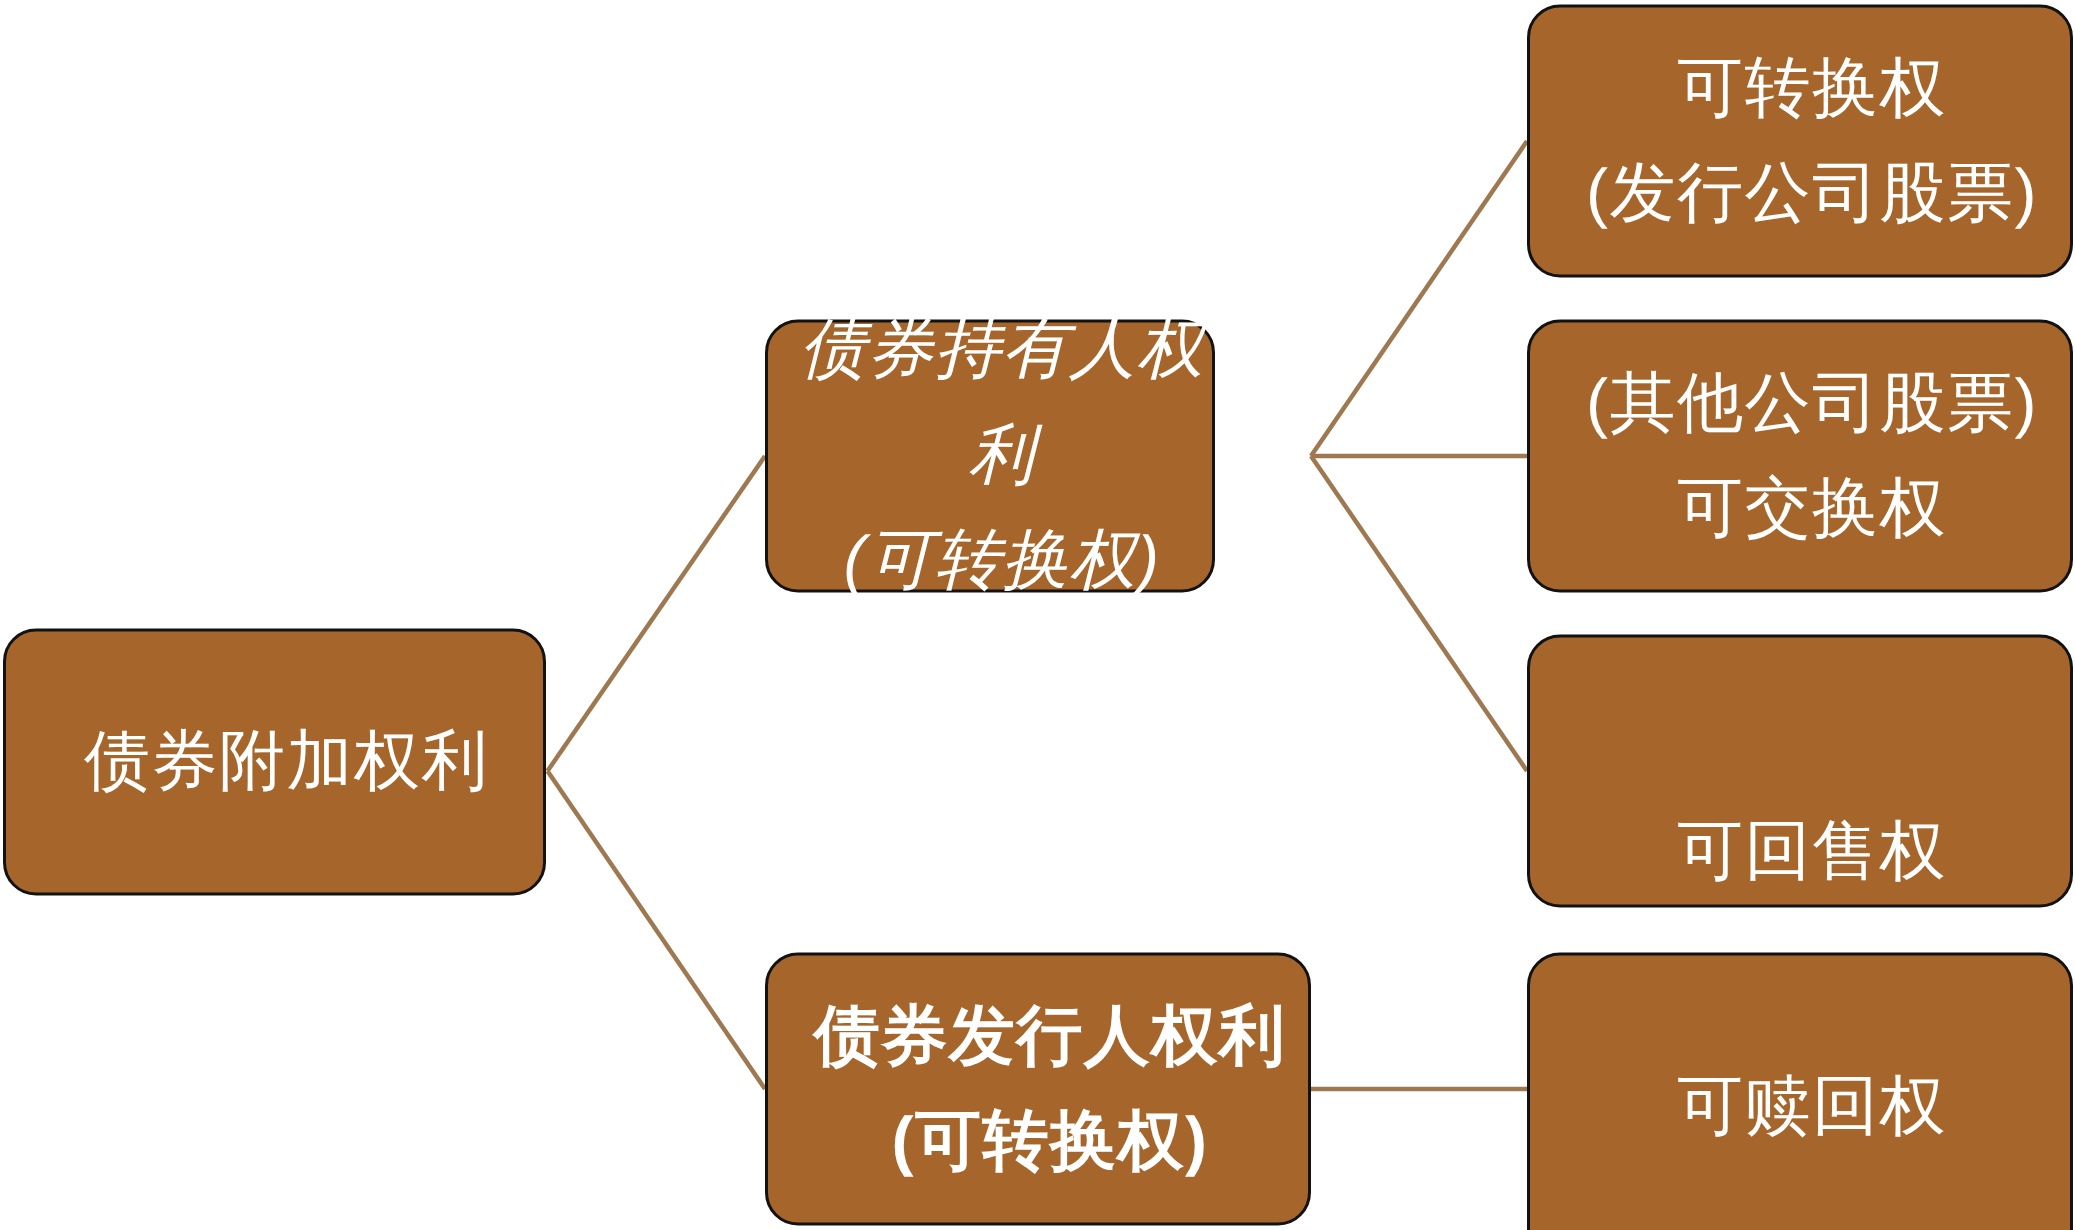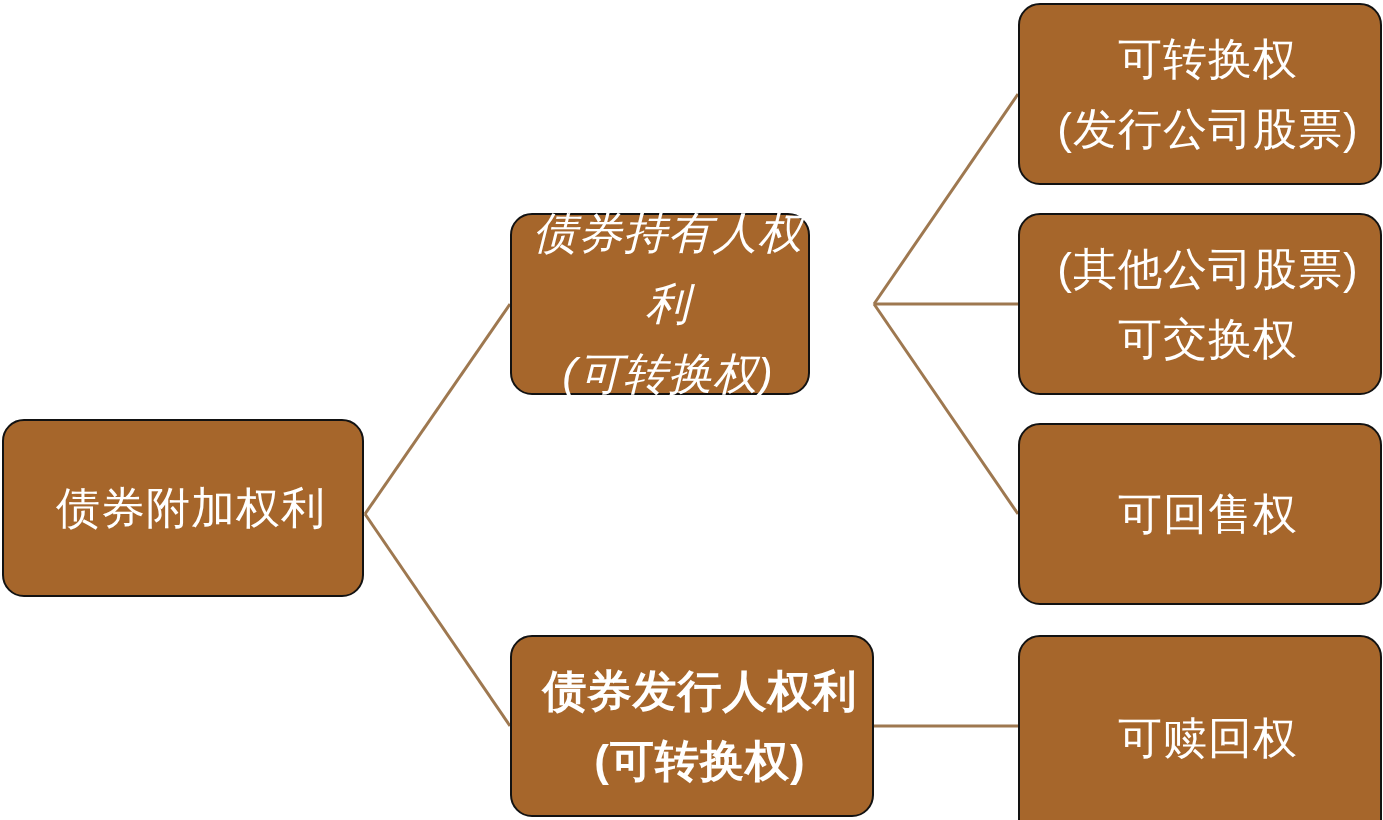--- a/index.html
+++ b/index.html
@@ -39,21 +39,21 @@
     line-height:1.6;
     letter-spacing:1px;
     padding-left:16px;
   }
   
   .node-root   {left:2px;    top:419px; width:362px; height:178px;}
   .node-mid-a  {left:510px;  top:213px; width:300px; height:182px;font-style:italic;}
   .node-mid-b  {left:510px;  top:635px; width:364px; height:182px;font-weight:bold;}
   .node-r1     {left:1018px; top:3px;   width:364px; height:182px;}
   .node-r2     {left:1018px; top:213px; width:364px; height:182px;}
-  .node-r3     {left:1018px; top:423px; width:364px; height:182px;}
+  .node-r3     {left:1018px; top:423px; width:364px; height:182px;justify-content:flex-end;}
   .node-r4     {left:1018px; top:635px; width:364px; height:207px;align-items:center;}
   .line{display:block;}
 </style>
 </head>
 <body>
 
 <div class="scene">
 
   <svg class="edges" viewBox="0 0 1383 820" xmlns="http://www.w3.org/2000/svg">
     <line x1="365" y1="514" x2="510" y2="304"></line>

